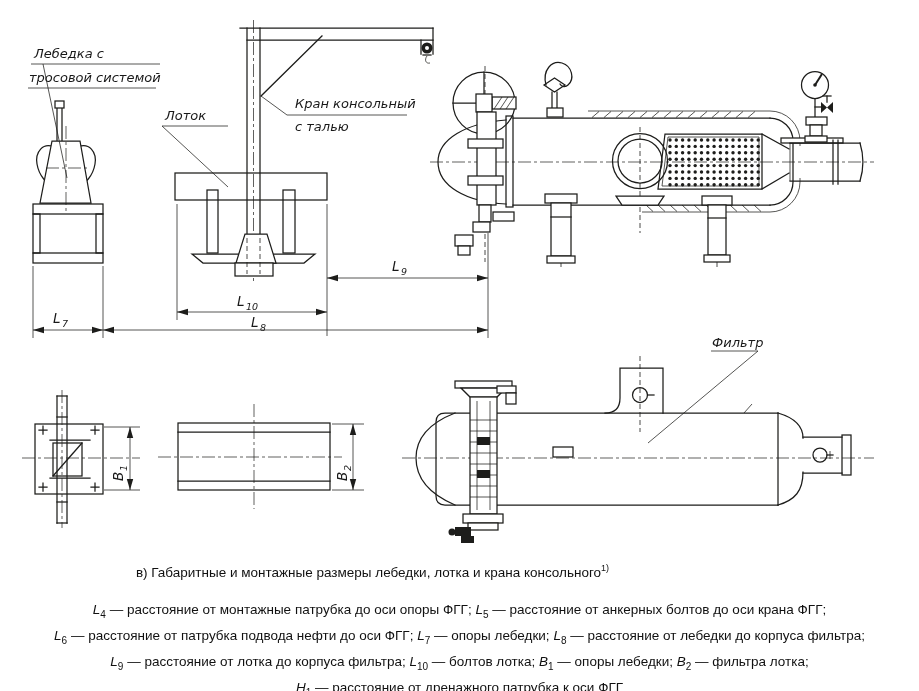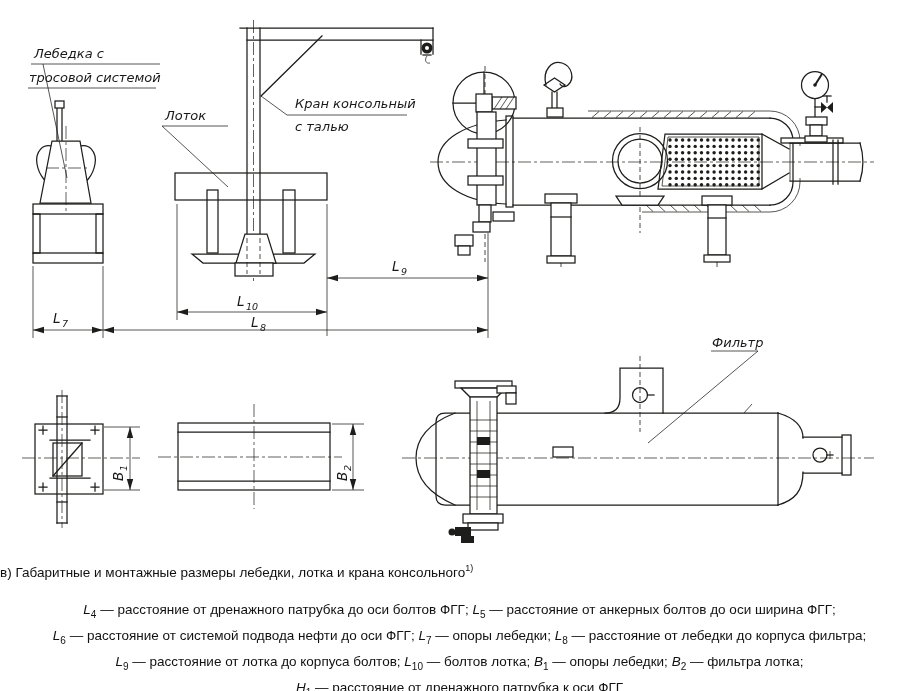--- a/index.html
+++ b/index.html
@@ -7,21 +7,21 @@
   svg text{font-family:"DejaVu Sans",sans-serif;fill:#181818;}
   .callout{font-size:13px;font-style:italic;}
   .dim{font-size:13.5px;font-style:italic;}
   .dimsub{font-size:9.5px;font-style:italic;}
   .o{stroke:#1d1d1b;stroke-width:1.25;fill:none;stroke-linecap:square;}
   .t{stroke:#1d1d1b;stroke-width:.75;fill:none;}
   .w{fill:#fff;stroke:#1d1d1b;stroke-width:1.25;}
   .d{fill:#1d1d1b;stroke:none;}
   .cl{stroke:#1d1d1b;stroke-width:.7;fill:none;stroke-dasharray:13 3 3 3;}
   .dsh{stroke:#1d1d1b;stroke-width:.8;fill:none;stroke-dasharray:5 3;}
-  .caption{position:absolute;top:563px;left:0;width:745px;font-size:13.5px;color:#111;}
+  .caption{position:absolute;top:563px;left:0;width:745px;text-align:center;font-size:13.5px;color:#111;}
   .caption sup{font-size:9px;}
   .legend{position:absolute;top:599px;left:0;width:919px;text-align:center;font-size:13.5px;color:#111;line-height:21.4px;}
   .legend .var{font-style:italic;}
   .legend sub{font-size:10px;}
 </style>
 </head>
 <body>
 
 <div id="stage">
 
@@ -458,19 +458,19 @@
     <line class="t" x1="711" y1="351" x2="758" y2="351"></line>
     <line class="t" x1="758" y1="351" x2="648" y2="443"></line>
   </g>
 </svg>
 
 
 <div class="caption"><span>в) Габаритные и монтажные размеры лебедки, лотка и крана консольного</span><sup>1)</sup></div>
 
 
 <div class="legend">
-  <div><span class="var">L</span><sub>4</sub><span> — расстояние от дренажного патрубка до оси болтов ФГГ; </span><span class="var">L</span><sub>5</sub><span> — расстояние от анкерных болтов до оси ширина ФГГ;</span></div>
-  <div><span class="var">L</span><sub>6</sub><span> — расстояние от системой подвода нефти до оси ФГГ; </span><span class="var">L</span><sub>7</sub><span> — опоры лебедки; </span><span class="var">L</span><sub>8</sub><span> — расстояние от лебедки до корпуса фильтра;</span></div>
-  <div><span class="var">L</span><sub>9</sub><span> — расстояние от лотка до корпуса болтов; </span><span class="var">L</span><sub>10</sub><span> — болтов лотка; </span><span class="var">B</span><sub>1</sub><span> — опоры лебедки; </span><span class="var">B</span><sub>2</sub><span> — фильтра лотка;</span></div>
+  <div><span class="var">L</span><sub>4</sub><span> — расстояние от монтажные патрубка до оси опоры ФГГ; </span><span class="var">L</span><sub>5</sub><span> — расстояние от анкерных болтов до оси крана ФГГ;</span></div>
+  <div><span class="var">L</span><sub>6</sub><span> — расстояние от патрубка подвода нефти до оси ФГГ; </span><span class="var">L</span><sub>7</sub><span> — опоры лебедки; </span><span class="var">L</span><sub>8</sub><span> — расстояние от лебедки до корпуса фильтра;</span></div>
+  <div><span class="var">L</span><sub>9</sub><span> — расстояние от лотка до корпуса фильтра; </span><span class="var">L</span><sub>10</sub><span> — болтов лотка; </span><span class="var">B</span><sub>1</sub><span> — опоры лебедки; </span><span class="var">B</span><sub>2</sub><span> — фильтра лотка;</span></div>
   <div><span class="var">H</span><sub>1</sub><span> — расстояние от дренажного патрубка к оси ФГГ</span></div>
 </div>
 
 </div>
 
 </body></html>

